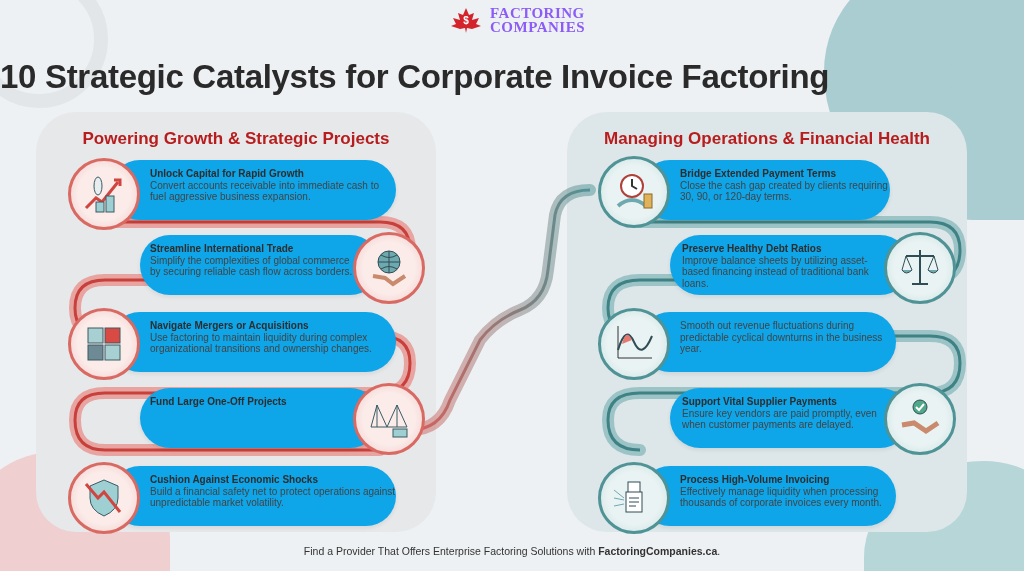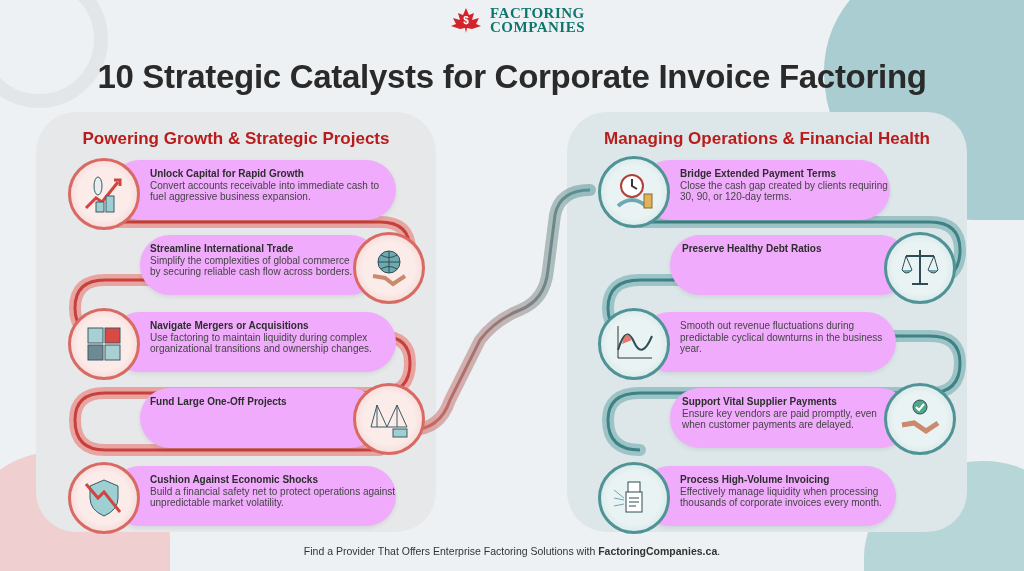--- a/index.html
+++ b/index.html
@@ -11,32 +11,32 @@
   }
   .bg-blob { position: absolute; }
   .blob-tr { right: -60px; top: -40px; width: 260px; height: 260px; background: #a9cdd0; border-radius: 45% 0 0 60%; }
   .blob-tr2 { right: 70px; top: 60px; width: 28px; height: 34px; background: #a9cdd0; border-radius: 50%; }
   .blob-bl { left: -30px; bottom: -40px; width: 200px; height: 160px; background: #efcfcf; border-radius: 50% 60% 0 0; }
   .blob-br { right: -40px; bottom: -50px; width: 200px; height: 160px; background: #b6d6d8; border-radius: 60% 40% 0 0; }
   .blob-tl { left: -30px; top: -30px; width: 110px; height: 110px; border: 14px solid #e2e6e9; border-radius: 50%; }
 
   .logo { position: absolute; left: 448px; top: 6px; display: flex; align-items: center; gap: 6px; }
   .logo-leaf { width: 36px; height: 28px; position: relative; }
-  .logo-text { color: #0f766e; font-family: "Liberation Serif", serif; font-weight: bold; font-size: 15px; line-height: 14px; letter-spacing: 0.5px; }
-
-  .title { position: absolute; left: 0; right: 0; top: 58px; text-align: center; font-size: 33px; font-weight: bold; color: #2a2a2a; letter-spacing: -0.3px; }
+  .logo-text { color: #8b5cf6; font-family: "Liberation Serif", serif; font-weight: bold; font-size: 15px; line-height: 14px; letter-spacing: 0.5px; }
+
+  .title { position: absolute; left: 0; right: 0; top: 58px; font-size: 33px; font-weight: bold; color: #2a2a2a; letter-spacing: -0.3px; }
 
   .panel { position: absolute; top: 112px; width: 400px; height: 420px; border-radius: 40px; background: #e3e7ea; }
   .panel.left { left: 36px; background: #e6e8ea; }
   .panel.right { left: 567px; background: #dde6e8; }
   .panel-title { position: absolute; top: 17px; left: 0; right: 0; text-align: center; font-size: 17px; font-weight: bold; color: #b91c1c; }
 
   svg.track { position: absolute; left: 0; top: 0; width: 1024px; height: 571px; pointer-events: none; }
 
-  .card { position: absolute; height: 60px; width: 286px; background: #f0abfc; border-radius: 30px; box-shadow: 0 2px 4px rgba(0,0,0,0.08); }
+  .card { position: absolute; height: 60px; width: 286px; background: #0ea5e9; border-radius: 30px; box-shadow: 0 2px 4px rgba(0,0,0,0.08); }
   .card .text { position: absolute; top: 8px; font-size: 10px; line-height: 11.5px; color: #444; }
   .card .ct { font-weight: bold; color: #2d2d2d; display: block; }
   .card .cd { display: block; }
 
   .icon-circle { position: absolute; width: 66px; height: 66px; border-radius: 50%; display: flex; align-items: center; justify-content: center; }
   .icon-circle.red { background: radial-gradient(circle, #fbecea 55%, #f0c7c3 100%); border: 3px solid #d96a63; }
   .icon-circle.teal { background: radial-gradient(circle, #eaf3f3 55%, #c6dfe0 100%); border: 3px solid #4f9396; }
 
   .footer { position: absolute; bottom: 14px; left: 0; right: 0; text-align: center; font-size: 10.5px; color: #333; }
   .footer b { font-weight: bold; }
@@ -171,20 +171,21 @@
       <circle cx="20" cy="16" r="11" fill="#fff" stroke="#b0403a" stroke-width="2"></circle>
       <path d="M20 9 V16 L25 19" stroke="#333" stroke-width="2" fill="none"></path>
       <path d="M6 36 Q20 24 34 36" stroke="#6fa9b0" stroke-width="4" fill="none"></path>
       <rect x="32" y="24" width="8" height="14" fill="#e0b25c" stroke="#8a6a2a"></rect>
     </svg>
 </div>
 
 <div class="card" style="left:670px;top:235px;width:240px;">
   <div class="text" style="left:12px;width:205px;">
       <span class="ct">Preserve Healthy Debt Ratios</span>
+      <span class="cd">Improve balance sheets by utilizing asset-based financing instead of traditional bank loans.</span>
     </div>
 </div>
 <div class="icon-circle teal" style="left:884px;top:232px;">
   <svg width="44" height="44" viewBox="0 0 44 44">
       <path d="M22 4 V38 M8 10 H36 M14 38 H30" stroke="#2f4d55" stroke-width="2"></path>
       <path d="M4 24 Q8 30 14 24 M30 24 Q36 30 40 24" stroke="#2f4d55" fill="#6fa9b0"></path>
       <path d="M8 10 L4 24 M8 10 L14 24 M36 10 L30 24 M36 10 L40 24" stroke="#2f4d55"></path>
     </svg>
 </div>
 

